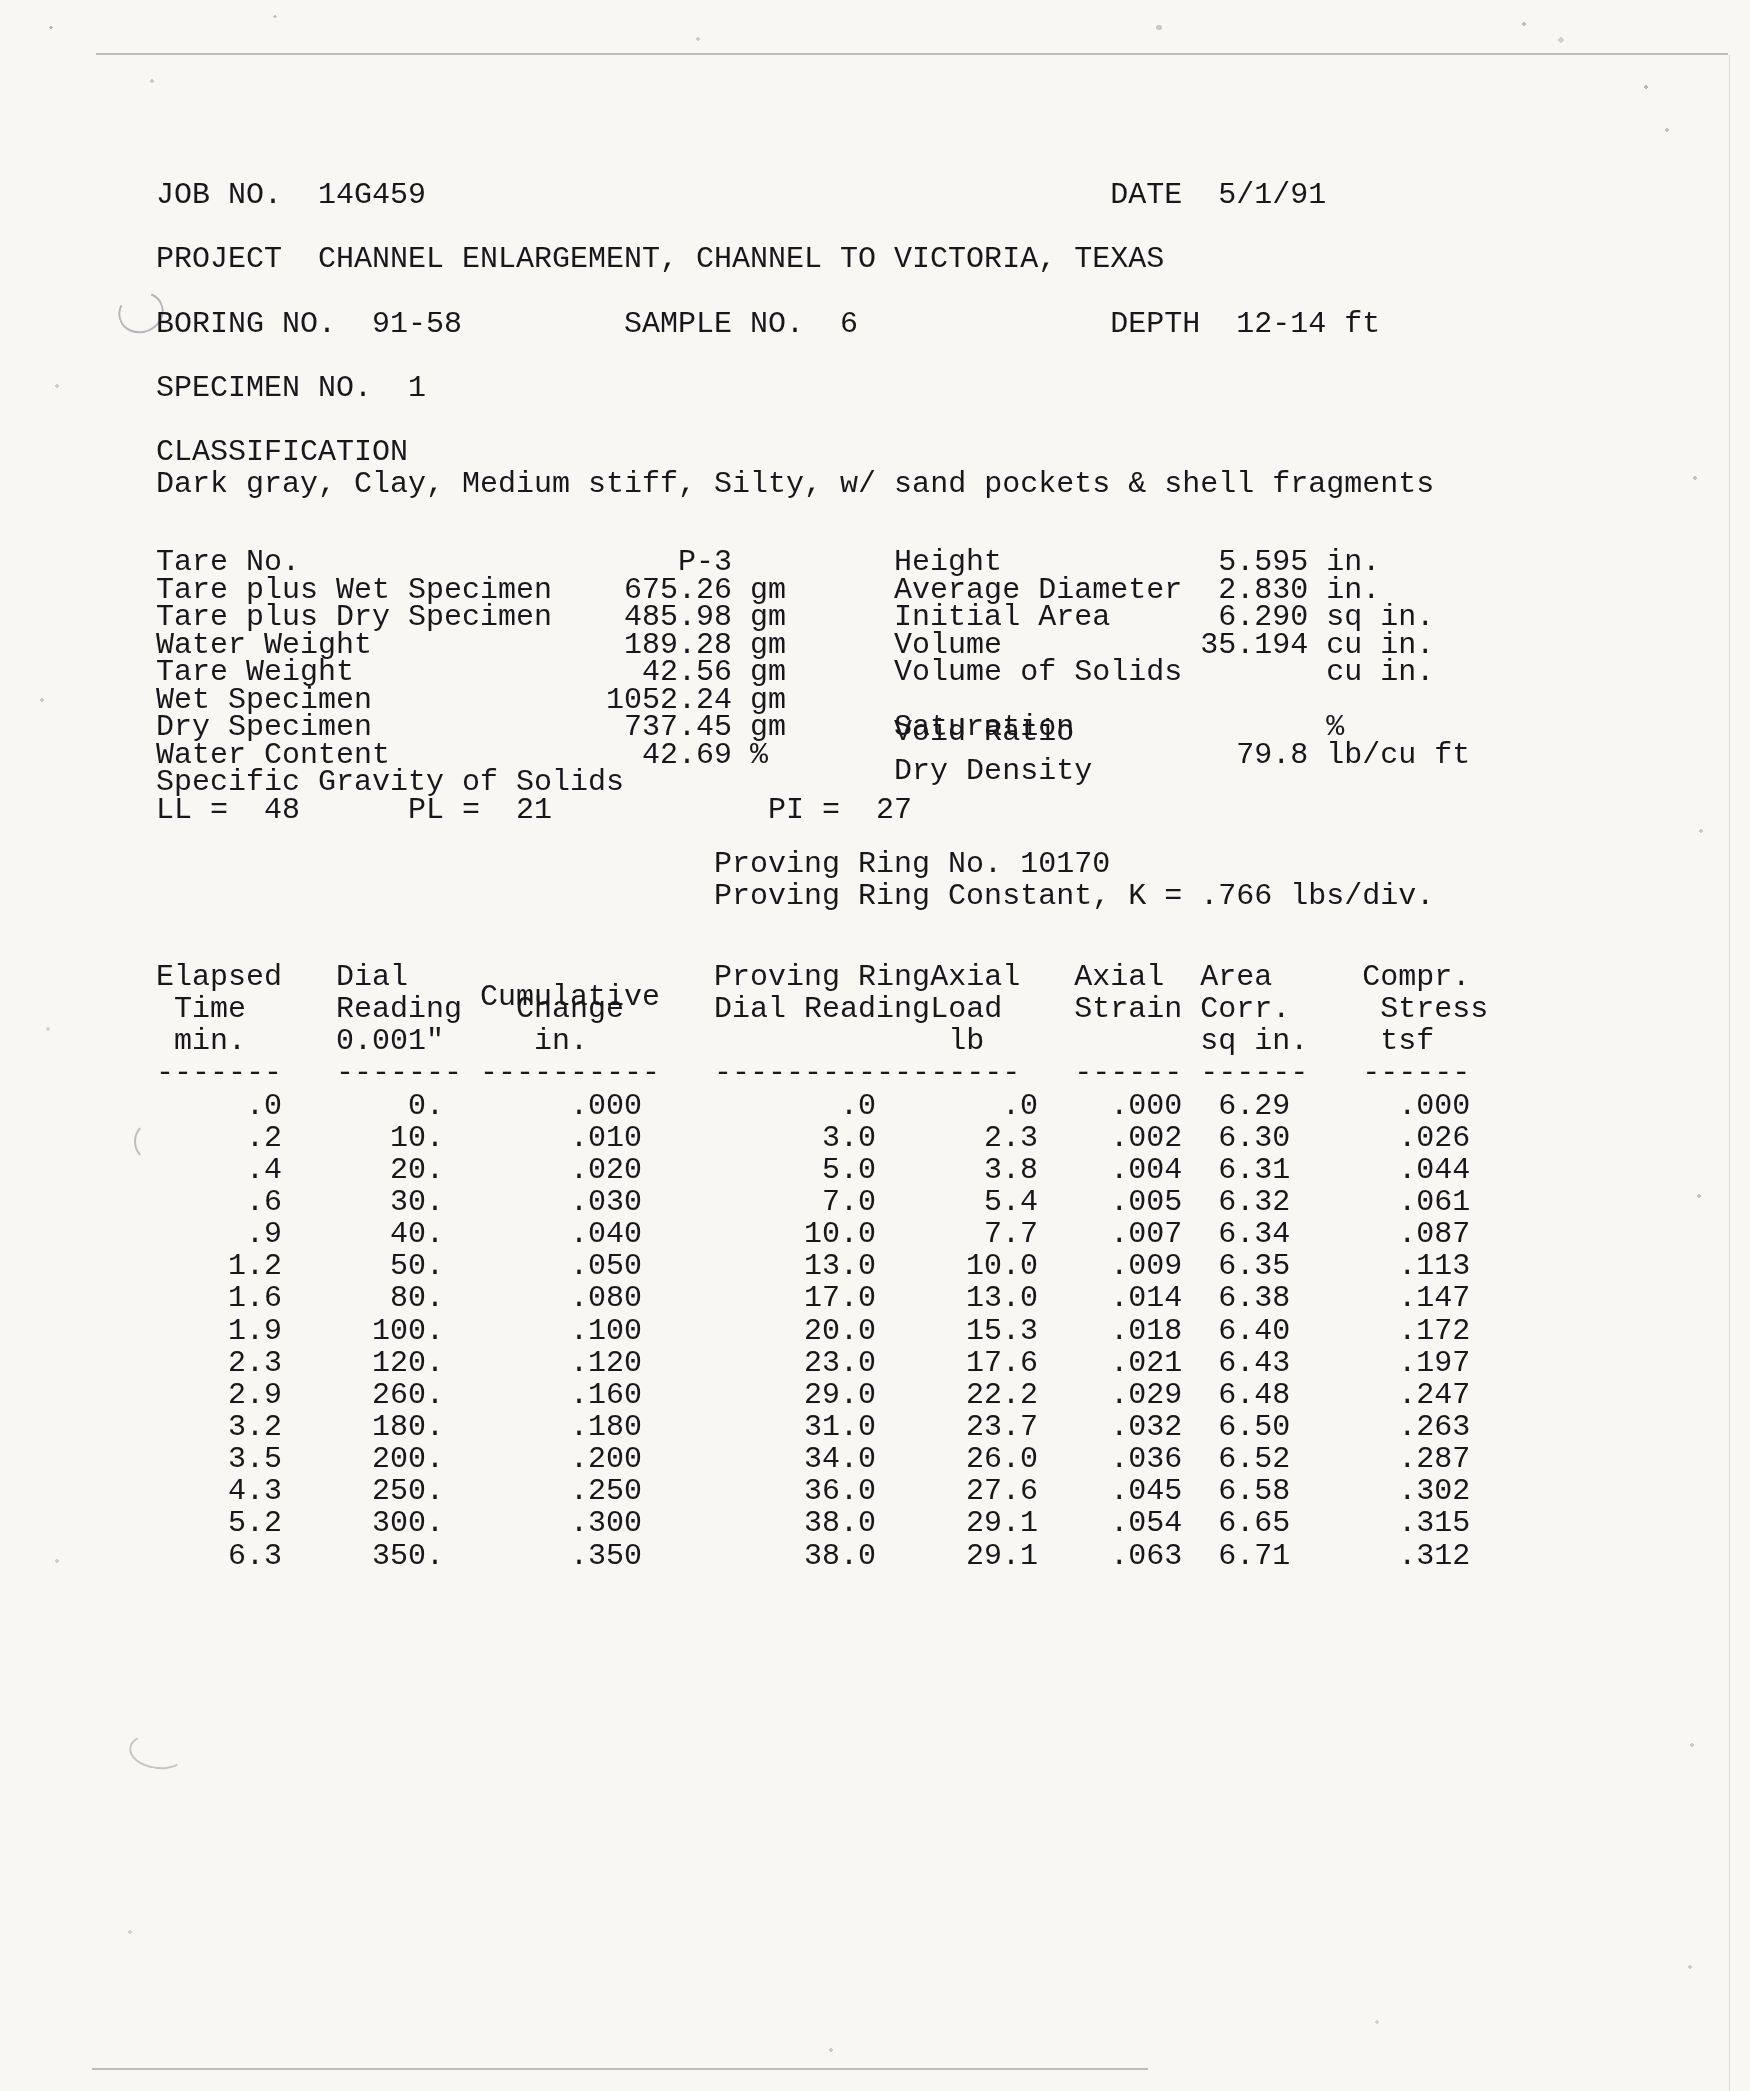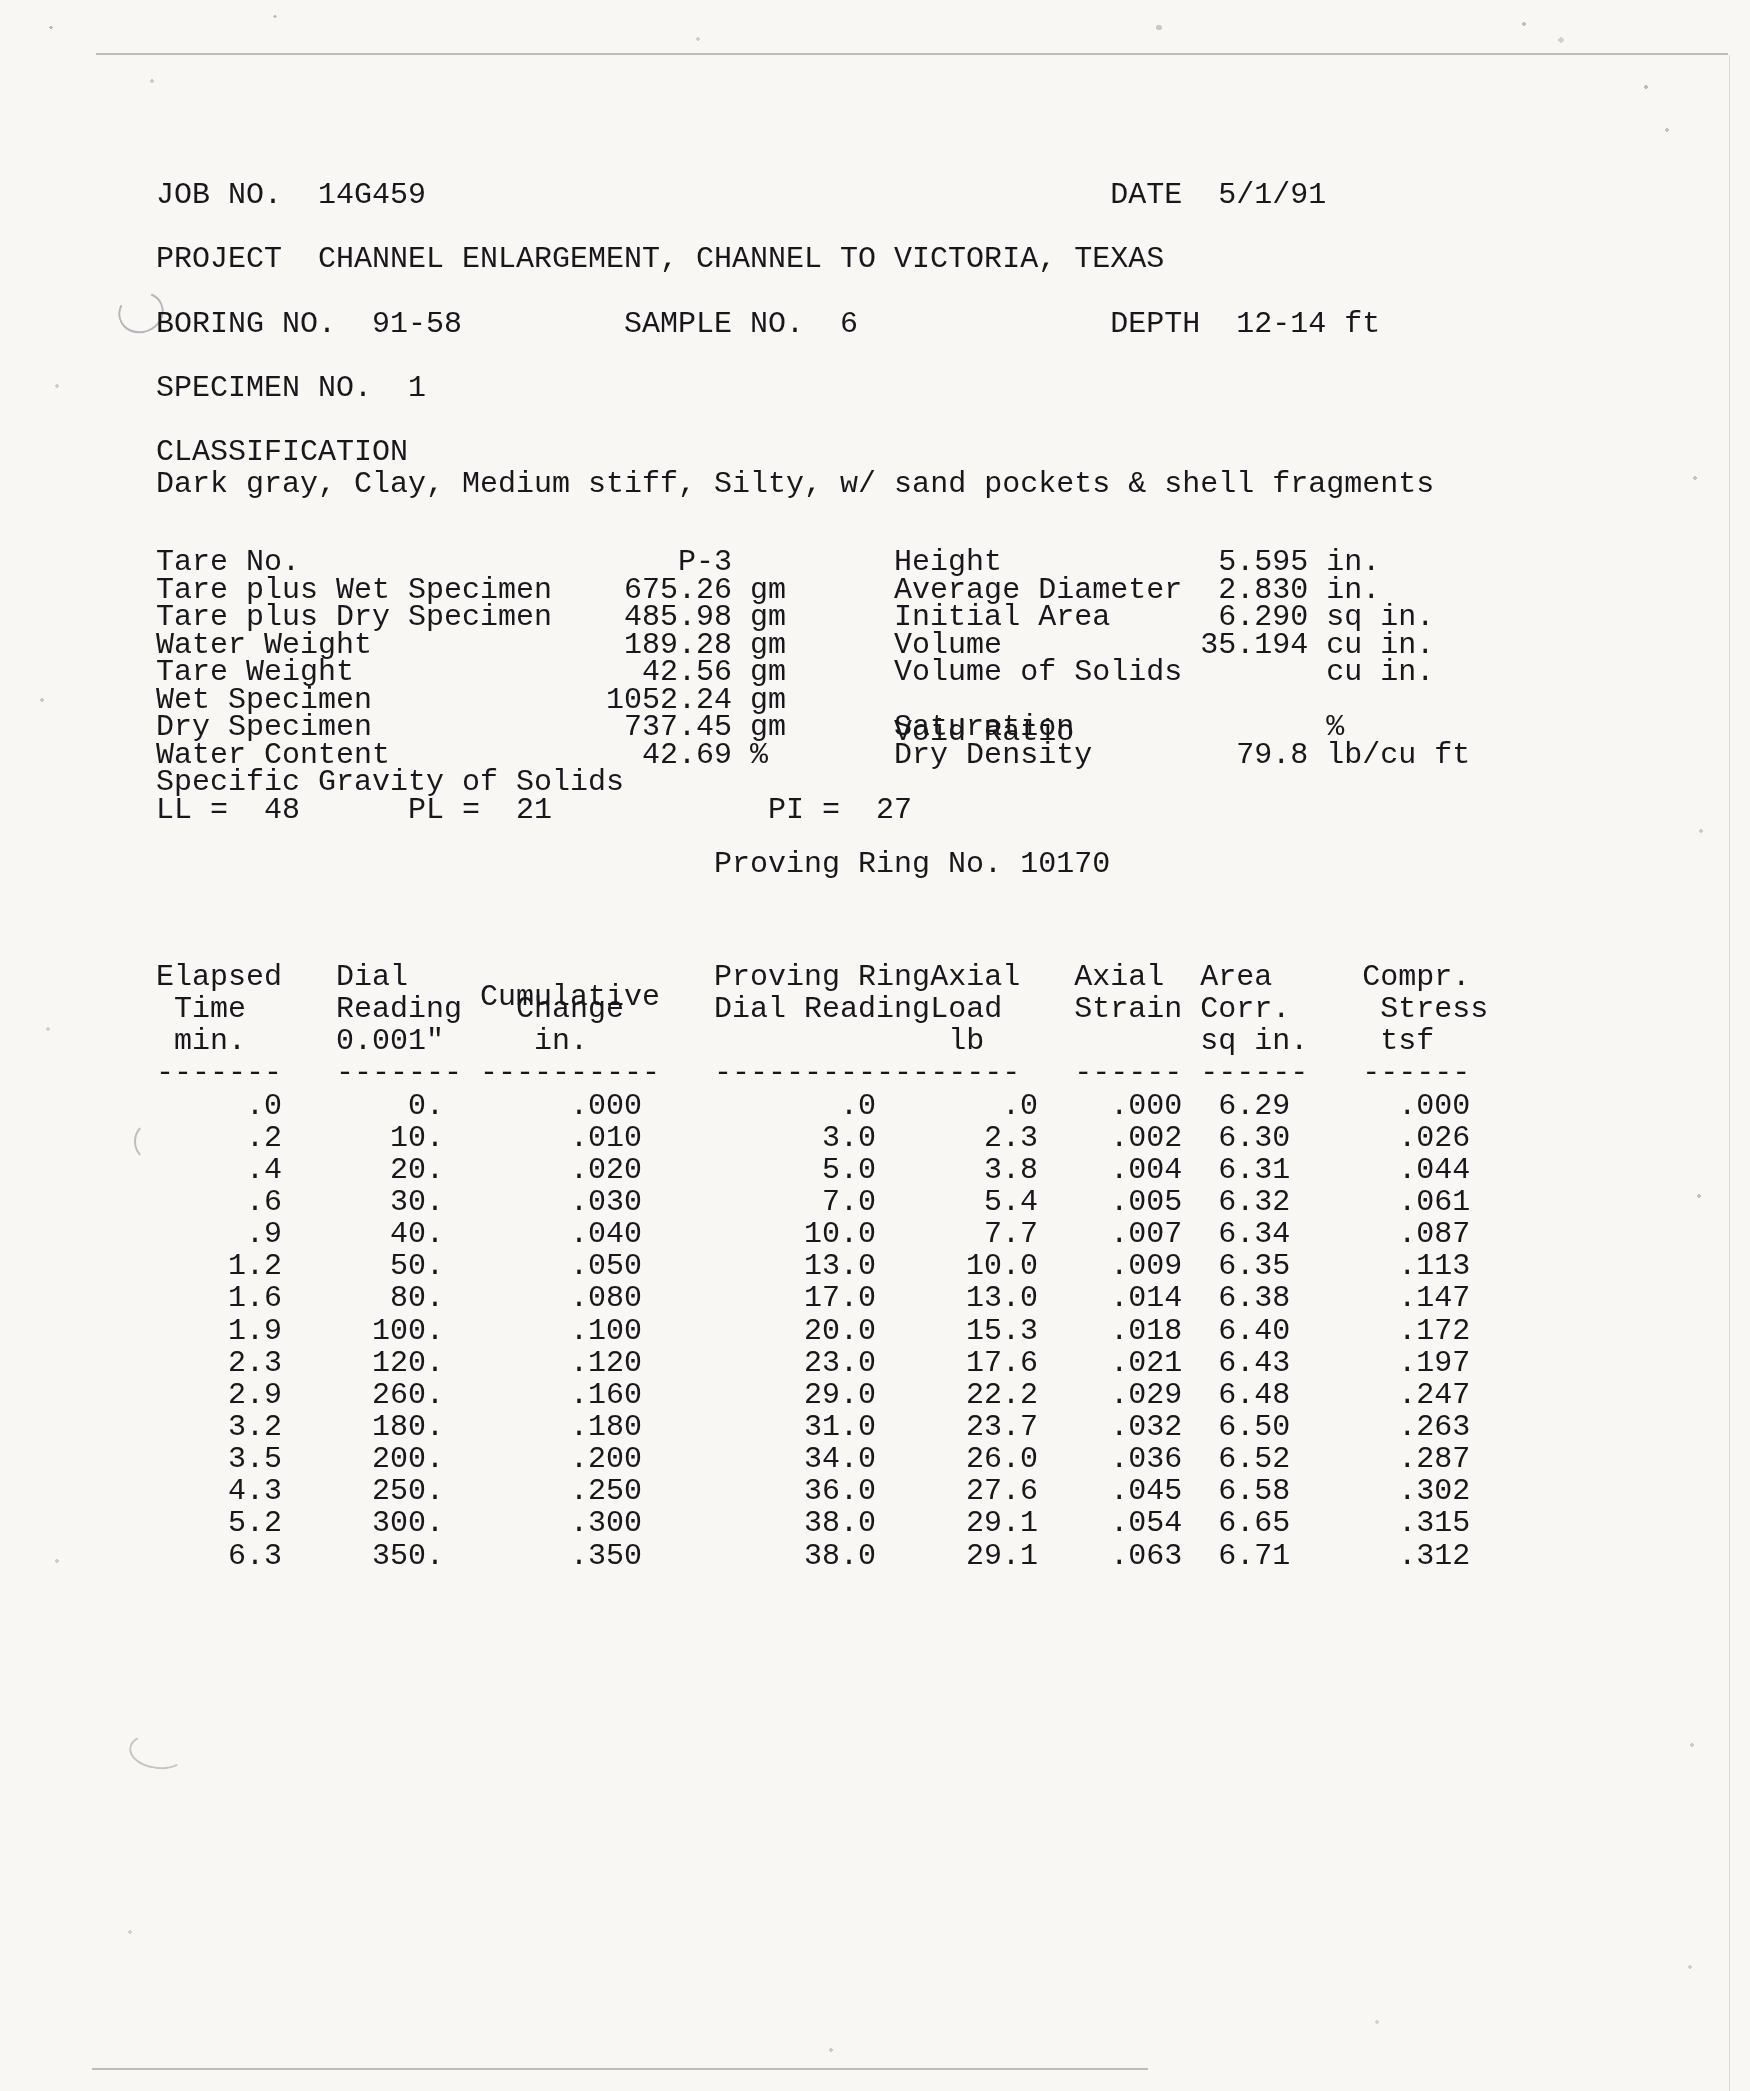--- a/index.html
+++ b/index.html
@@ -153,33 +153,37 @@
       <span class="ps" style="left: 0ch;">Dry Specimen</span>
       <span class="ps num" style="left: 22ch; width: 10ch;">737.45</span>
       <span class="ps" style="left: 33ch;">gm</span>
       <span class="ps" style="left: 41ch;">Saturation</span>
       <span class="ps" style="left: 65ch;">%</span>
     </div>
     <div class="ln" style="top: 193px;">
       <span class="ps" style="left: 0ch;">Water Content</span>
       <span class="ps num" style="left: 22ch; width: 10ch;">42.69</span>
       <span class="ps" style="left: 33ch;">%</span>
-      <span class="ps" style="left: 41ch;">Dry Density</span>
+      <span class="ps" style="left: 41ch; margin-top: 16px;">Dry Density</span>
       <span class="ps num" style="left: 56ch; width: 8ch;">79.8</span>
       <span class="ps" style="left: 65ch;">lb/cu ft</span>
     </div>
     <div class="ln" style="top: 220px;">
       <span class="ps" style="left: 0ch;">Specific Gravity of Solids</span>
     </div>
   </div>
 
 <div class="sec" id="sec-ring">
   <div class="ln" style="top:0">
     <span class="ps" style="left:31ch">Proving Ring No.</span>
     <span class="ps" style="left:48ch">10170</span>
+  </div>
+  <div class="ln" style="top:32px">
+    <span class="ps" style="left:31ch">Proving Ring Constant, K =</span>
+    <span class="ps" style="left:58ch">.766 lbs/div.</span>
   </div>
 </div>
 
 <div class="sec" id="sec-table">
     <div class="ln" style="top: 0px;">
       <span class="ps" style="left: 0ch;">Elapsed</span>
       <span class="ps" style="left: 10ch;">Dial</span>
       <span class="ps" style="left: 18ch; margin-top: 20px;">Cumulative</span>
       <span class="ps" style="left: 31ch;">Proving Ring</span>
       <span class="ps" style="left: 43ch;">Axial</span>

